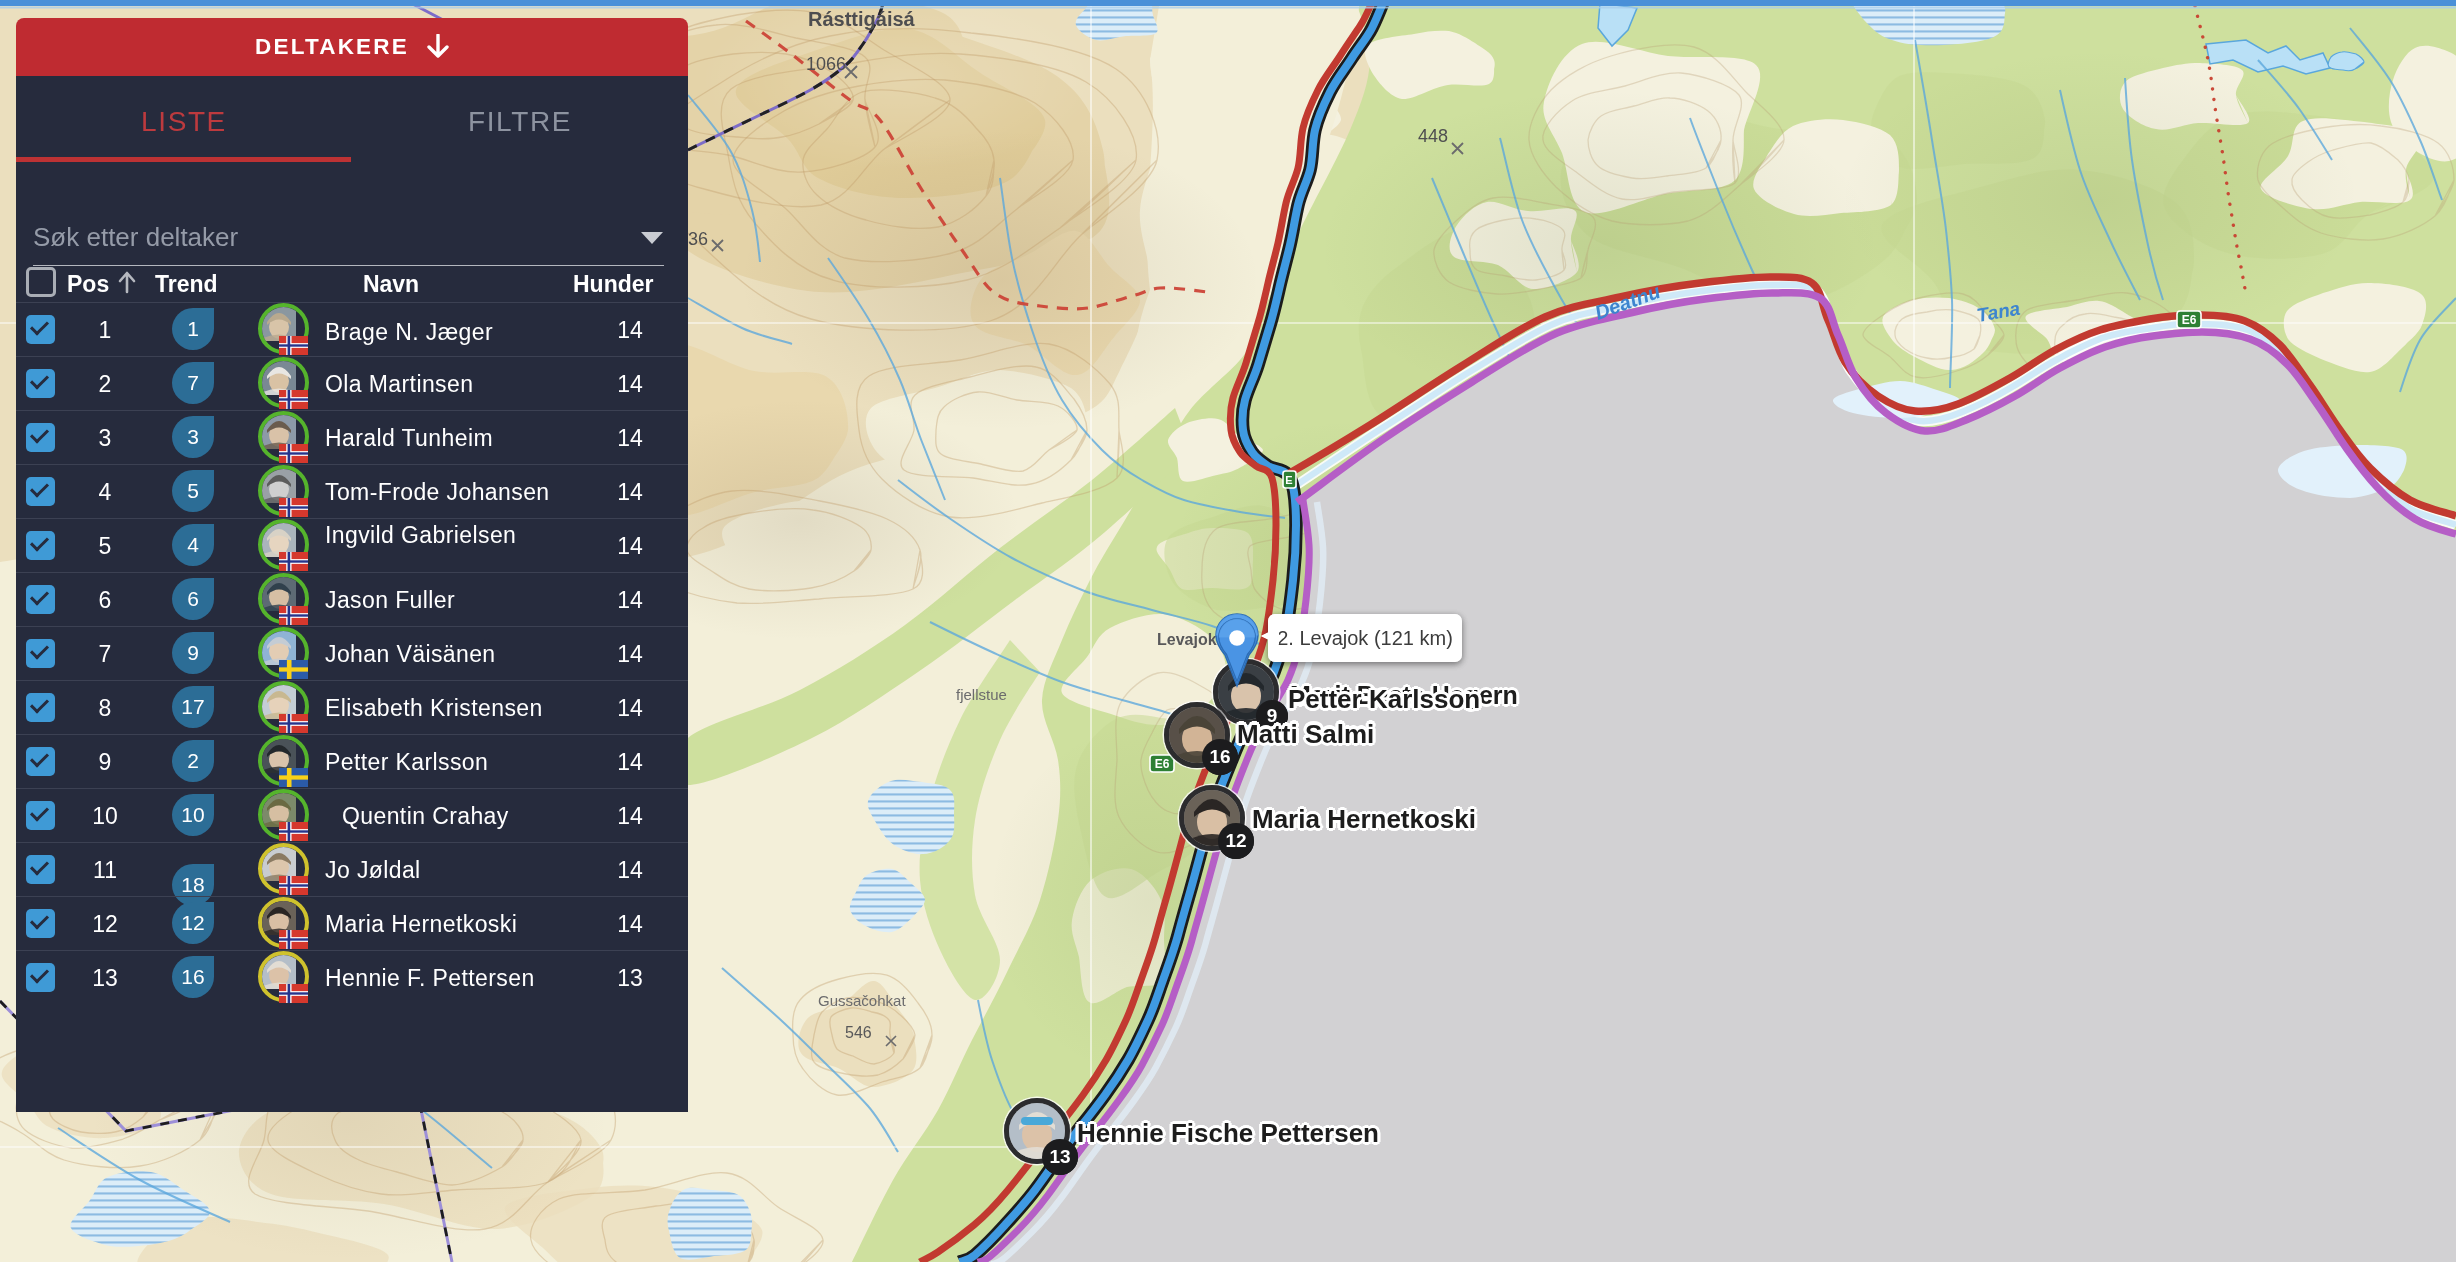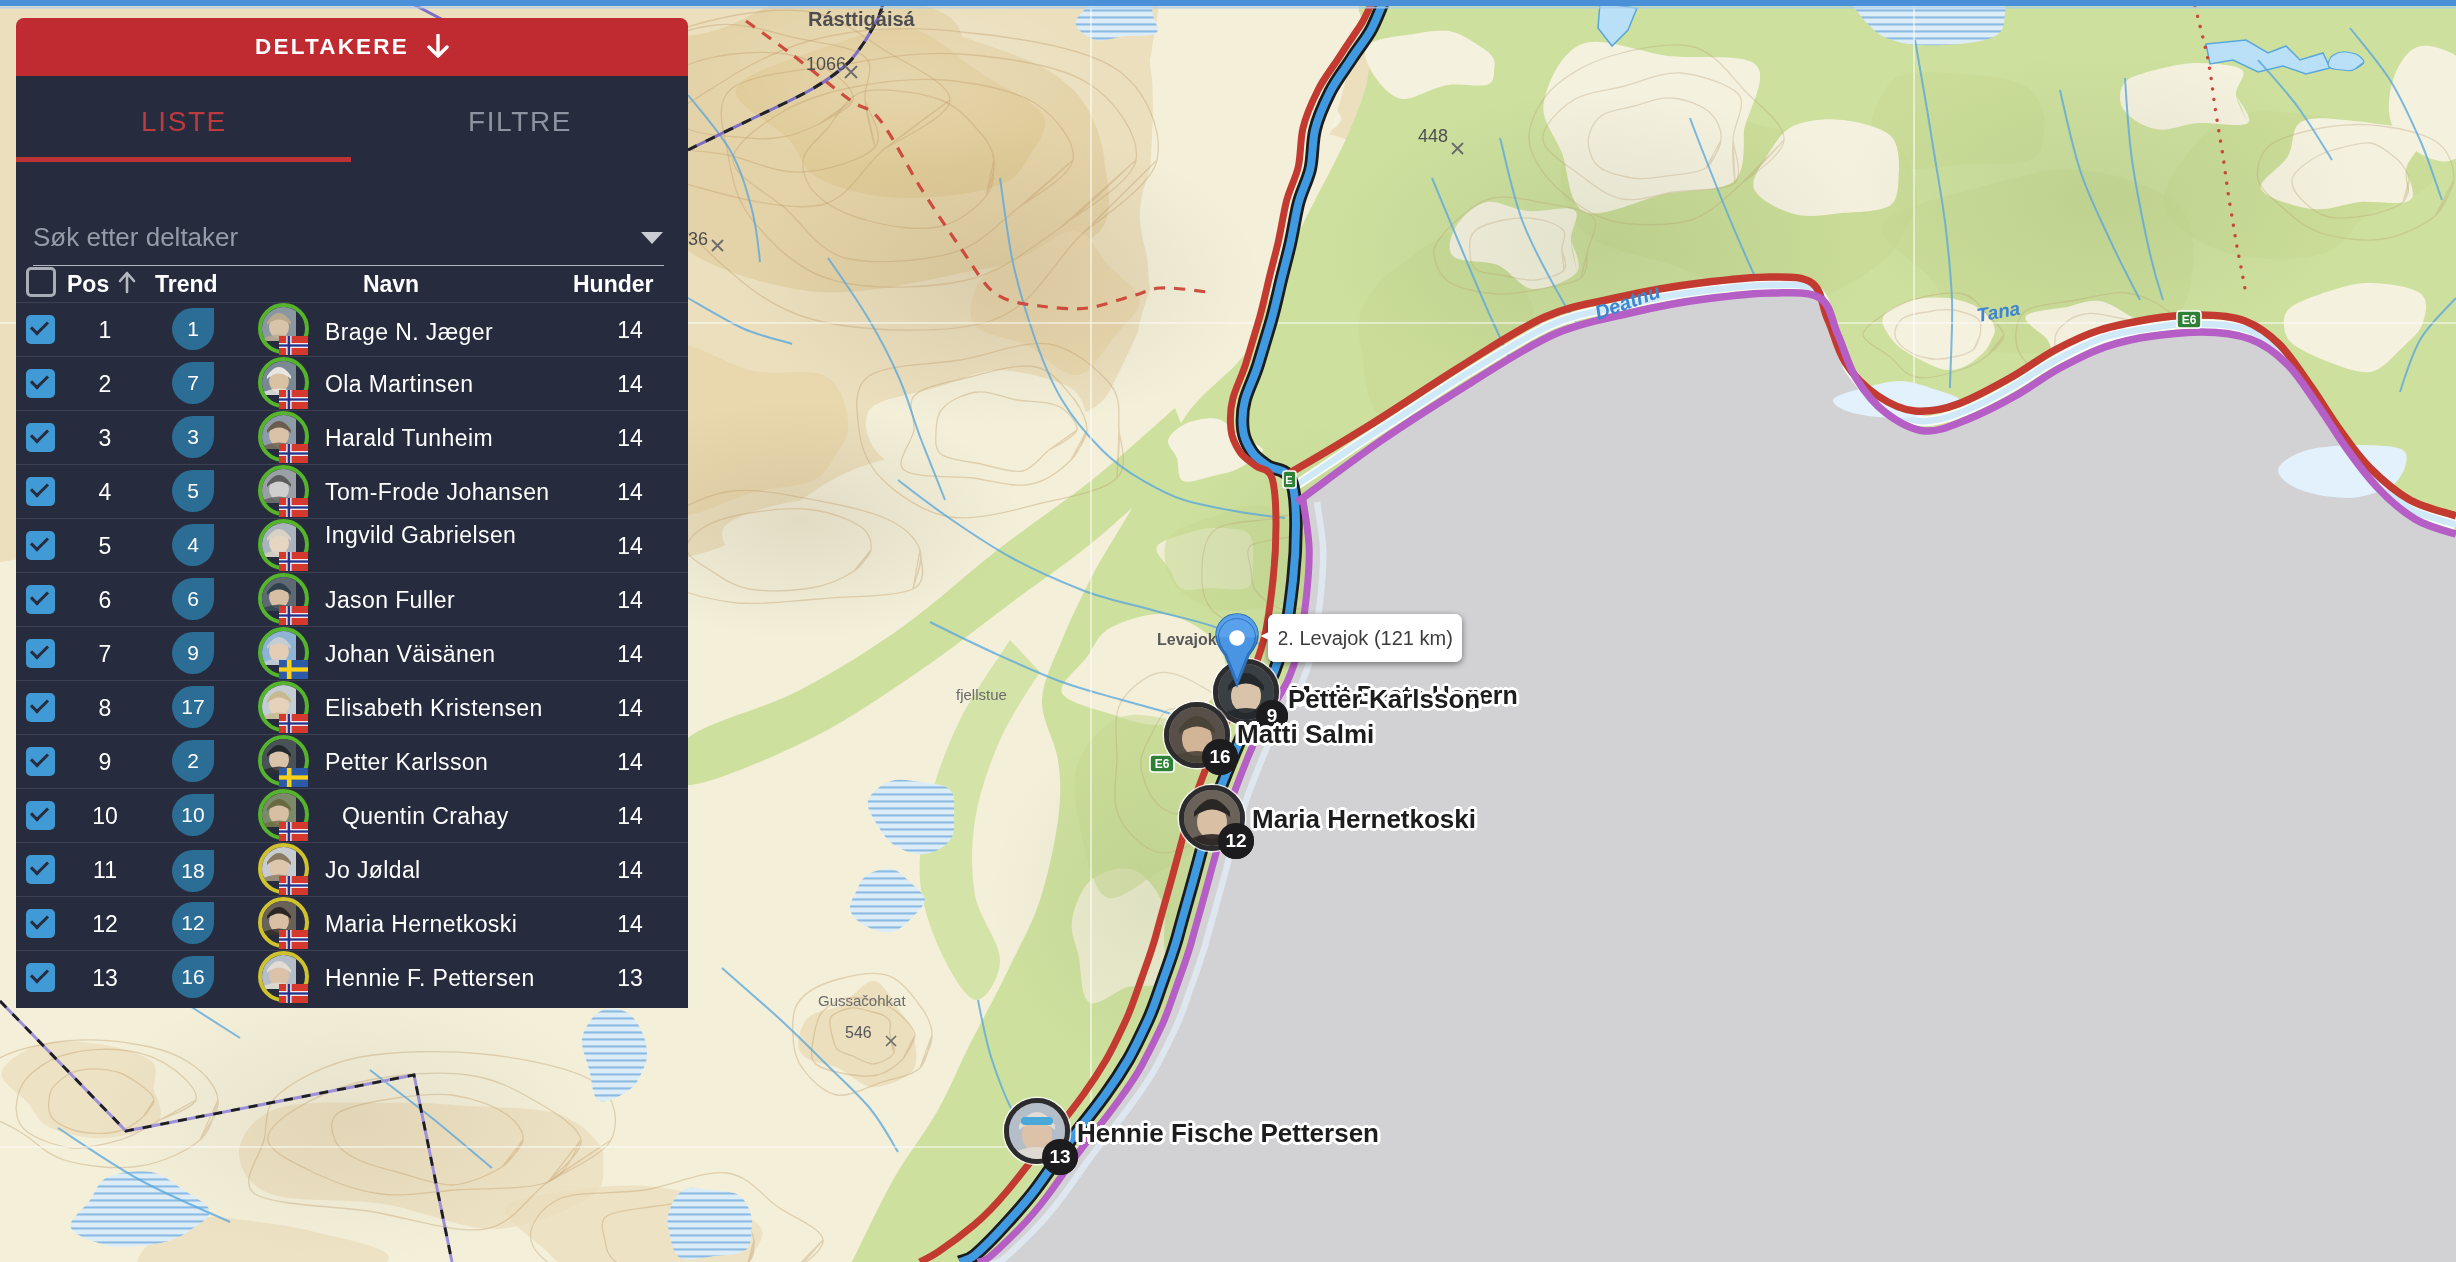--- a/index.html
+++ b/index.html
@@ -3,21 +3,21 @@
 <meta charset="utf-8">
 <style>
   html,body{margin:0;padding:0;width:2456px;height:1262px;overflow:hidden;background:#f2efd8;font-family:"Liberation Sans",sans-serif;}
   #stage{position:relative;width:2456px;height:1262px;overflow:hidden;}
   #map{position:absolute;left:0;top:0;}
   
   #panel{position:absolute;left:16px;top:18px;width:672px;}
   #phead{height:58px;background:#bf2b31;border-radius:8px 8px 0 0;color:#fff;font-weight:bold;
     font-size:22.5px;letter-spacing:2.2px;display:flex;align-items:center;justify-content:center;}
   #phead .arr{font-weight:bold;font-size:26px;margin-left:16px;letter-spacing:0;}
-  #pbody{background:#262b3d;height:932px;position:relative;}
+  #pbody{background:#262b3d;height:1036px;position:relative;}
   .tab{position:absolute;width:336px;text-align:center;top:30px;font-size:28px;letter-spacing:1.6px;}
   .tab.liste{left:0;color:#bd3a3e;}
   .tab.filtre{left:336px;color:#8d93a0;}
   .tabline{position:absolute;left:0;top:81px;width:335px;height:4.5px;background:#bd3234;}
   .search{position:absolute;left:17px;top:146px;width:638px;height:40px;color:#959ba8;font-size:26px;}
   .search .caret{position:absolute;right:8px;top:10px;width:0;height:0;border-left:11px solid transparent;border-right:11px solid transparent;border-top:12px solid #c9ccd3;}
   .sline{position:absolute;left:17px;top:188.5px;width:631px;height:1.6px;background:rgba(216,219,224,0.8);}
   .hrow{position:absolute;left:0;width:672px;height:54px;}
   .hrow .bord{position:absolute;left:0;top:0;width:672px;height:1px;background:#3c4153;}
   .cell{position:absolute;color:#fff;font-size:23px;}
@@ -579,21 +579,21 @@
             <rect y="7" width="22" height="2" fill="#26348b"></rect>
           </svg>
         </div>
         <span class="cell" style="left:326px;top:15px;letter-spacing:0.4px;">Quentin Crahay</span>
         <span class="cell" style="left:574px;width:80px;text-align:center;top:15px;">14</span>
       </div>
 <div class="hrow" style="top:766px;">
         <div class="bord"></div>
         <span class="cb" style="left:10px;top:13px;"></span>
         <span class="cell" style="left:49px;width:80px;text-align:center;top:15px;">11</span>
-        <span class="badge" style="left:156px;top:8px;">18</span>
+        <span class="badge" style="left:156px;top:22px;">18</span>
         <div class="ava" style="left:242px;top:1px;">
           <div class="ring yel">
             <svg width="34" height="34" viewBox="0 0 34 34" style="position:absolute;left:0;top:0;">
               <rect width="34" height="34" fill="#c8ccd0"></rect>
               <ellipse cx="17" cy="20" rx="10" ry="11.5" fill="#dcc6ac"></ellipse>
               <path d="M5,15 Q17,-3 29,15 L29,18 Q17,7 5,18 Z" fill="#8a7a62"></path>
               <path d="M1,31 Q17,24 33,31 L33,34 L1,34 Z" fill="#8a7a62" opacity="0.8"></path>
             </svg>
           </div>
           <svg class="flag" viewBox="0 0 22 16" preserveAspectRatio="none">

